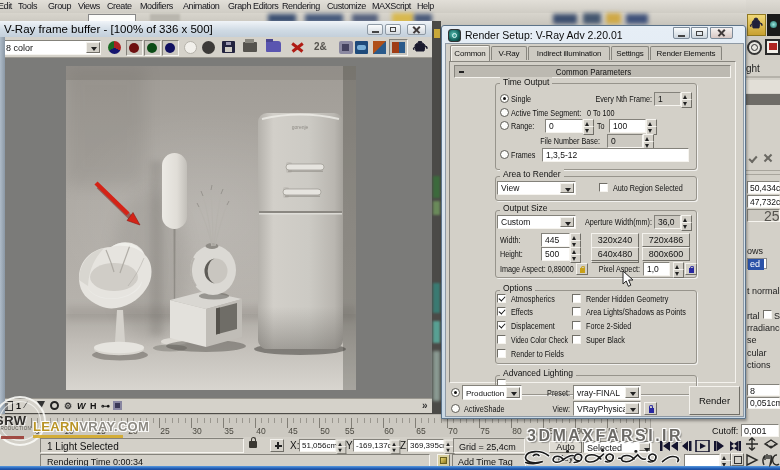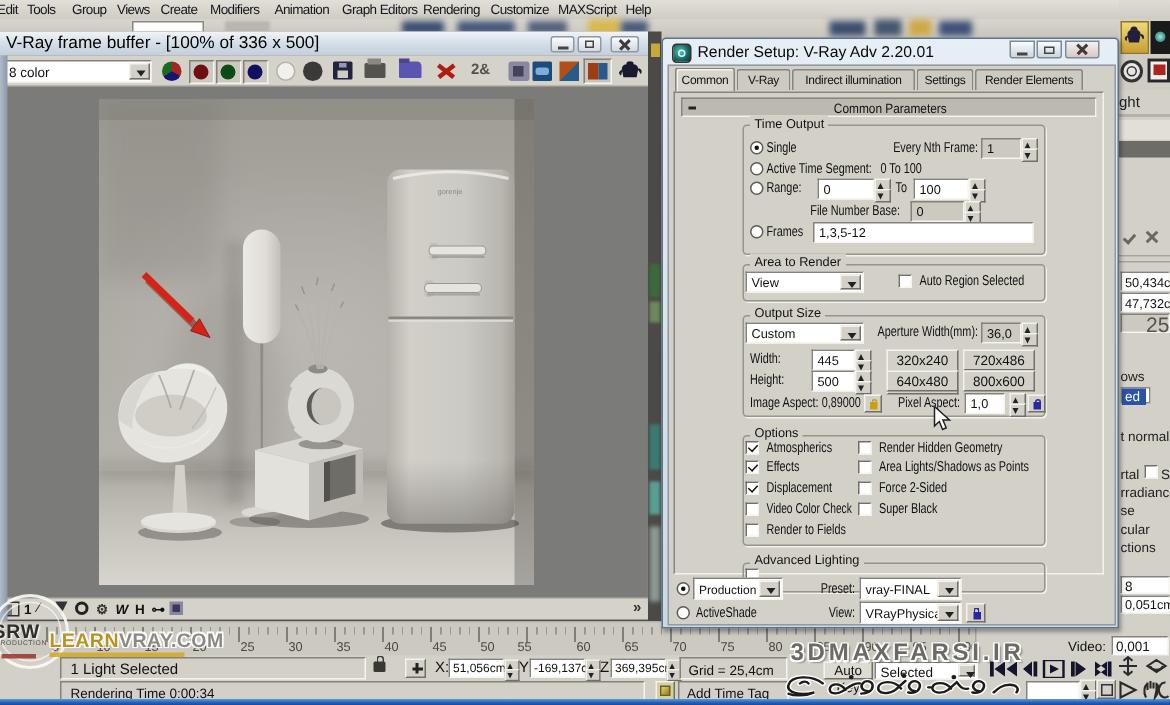--- a/index.html
+++ b/index.html
@@ -361,21 +361,21 @@
         <div style="left:441px;top:0;width:24px;text-align:center">70</div>
         <div style="left:473px;top:0;width:24px;text-align:center">75</div>
         <div style="left:505px;top:0;width:24px;text-align:center">80</div>
         <div style="left:537px;top:0;width:24px;text-align:center">85</div>
         <div style="left:569px;top:0;width:24px;text-align:center">90</div>
         <div style="left:601px;top:0;width:24px;text-align:center">95</div>
         <div style="left:633px;top:0;width:24px;text-align:center">100</div>
       </div>
 
  <div style="left:650px;top:0;width:96px;height:23px;background:#d3d0c8;border-left:1px solid #a8a59d"></div>
- <div class="t9" style="left:712px;top:11px">Video:</div>
+ <div class="t9" style="left:712px;top:11px">Cutoff:</div>
  <div class="sunk" style="left:741px;top:10px;width:38px;height:13px">
         <div class="t9" style="left:2px;top:0">0,001</div>
       </div>
 
  <div style="left:0;top:23px;width:780px;height:16px;background:#d3d0c8"></div>
  <div class="sunkg" style="left:40px;top:24px;width:204px;height:15px;background:#d3d0c8">
         <div class="t10" style="left:6px;top:1px">1 Light Selected</div>
       </div>
  <div style="left:249px;top:27px;width:8px;height:7px;background:#3a3832;border-radius:1px"></div>
  <div style="left:250.5px;top:23px;width:5px;height:5px;border:1.5px solid #3a3832;border-bottom:none;border-radius:3px 3px 0 0"></div>
@@ -639,20 +639,21 @@
         </div>
   <div class="t10 ra" style="left:64px;top:359px;width:60px;text-align:right">View:</div>
   <div class="combo" style="left:127px;top:357px;width:68px;height:15px">
           <div class="t9" style="left:3px;top:2px">VRayPhysicalC</div>
           <div class="carr"></div>
         </div>
   <div class="btn" style="left:198px;top:358px;width:13px;height:13px">
           <div style="left:3.5px;top:5px;width:5px;height:5px;background:#2828a0"></div>
           <div style="left:4px;top:2px;width:4px;height:4px;border:1px solid #2828a0;border-bottom:none;border-radius:2px 2px 0 0"></div>
         </div>
+  <div class="btn" style="left:243px;top:342px;width:51px;height:29px;text-align:center;font-size:9.5px;line-height:28px">Render</div>
  </div>
 </div>
 
 <div id="marks" style="left:0;top:0;width:780px;height:470px;pointer-events:none">
 
  <svg style="position:absolute;left:621px;top:270px" width="14" height="18" viewBox="0 0 14 18">
   <path d="M2,1 L2,14 L5.2,11 L7.4,16.3 L9.8,15.2 L7.6,10 L12,10 Z" fill="#fff" stroke="#222" stroke-width="1"></path>
  </svg>
 
  <div style="position:absolute;left:-8px;top:396px;width:62px;height:52px">

